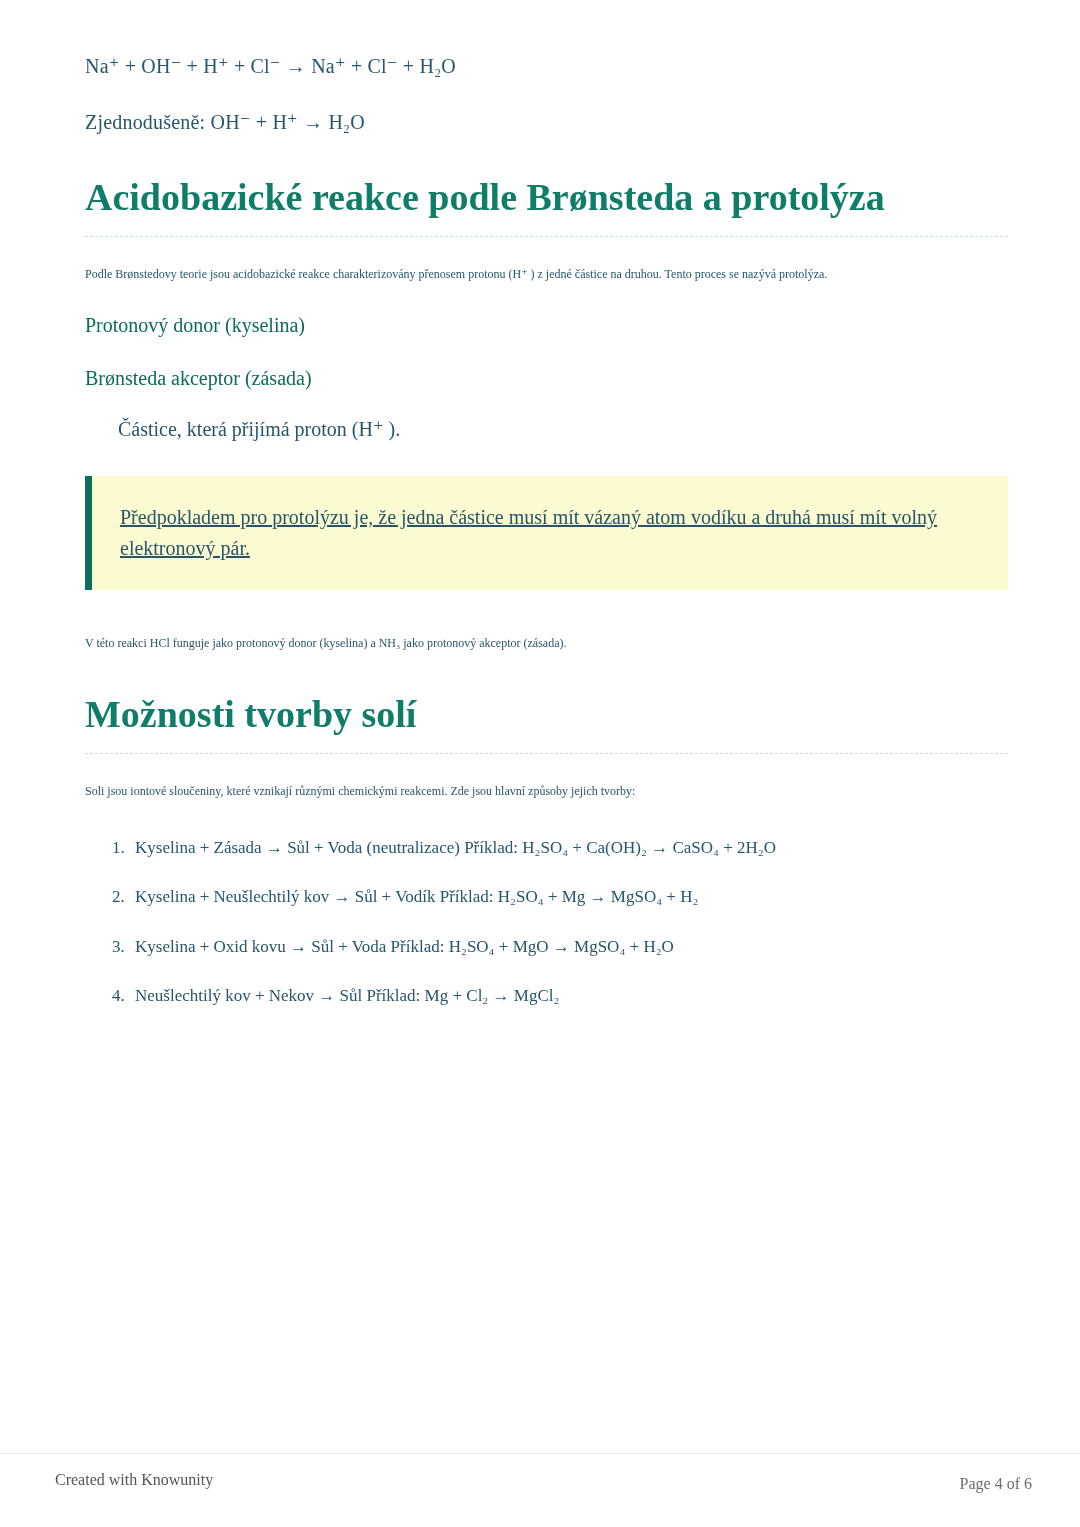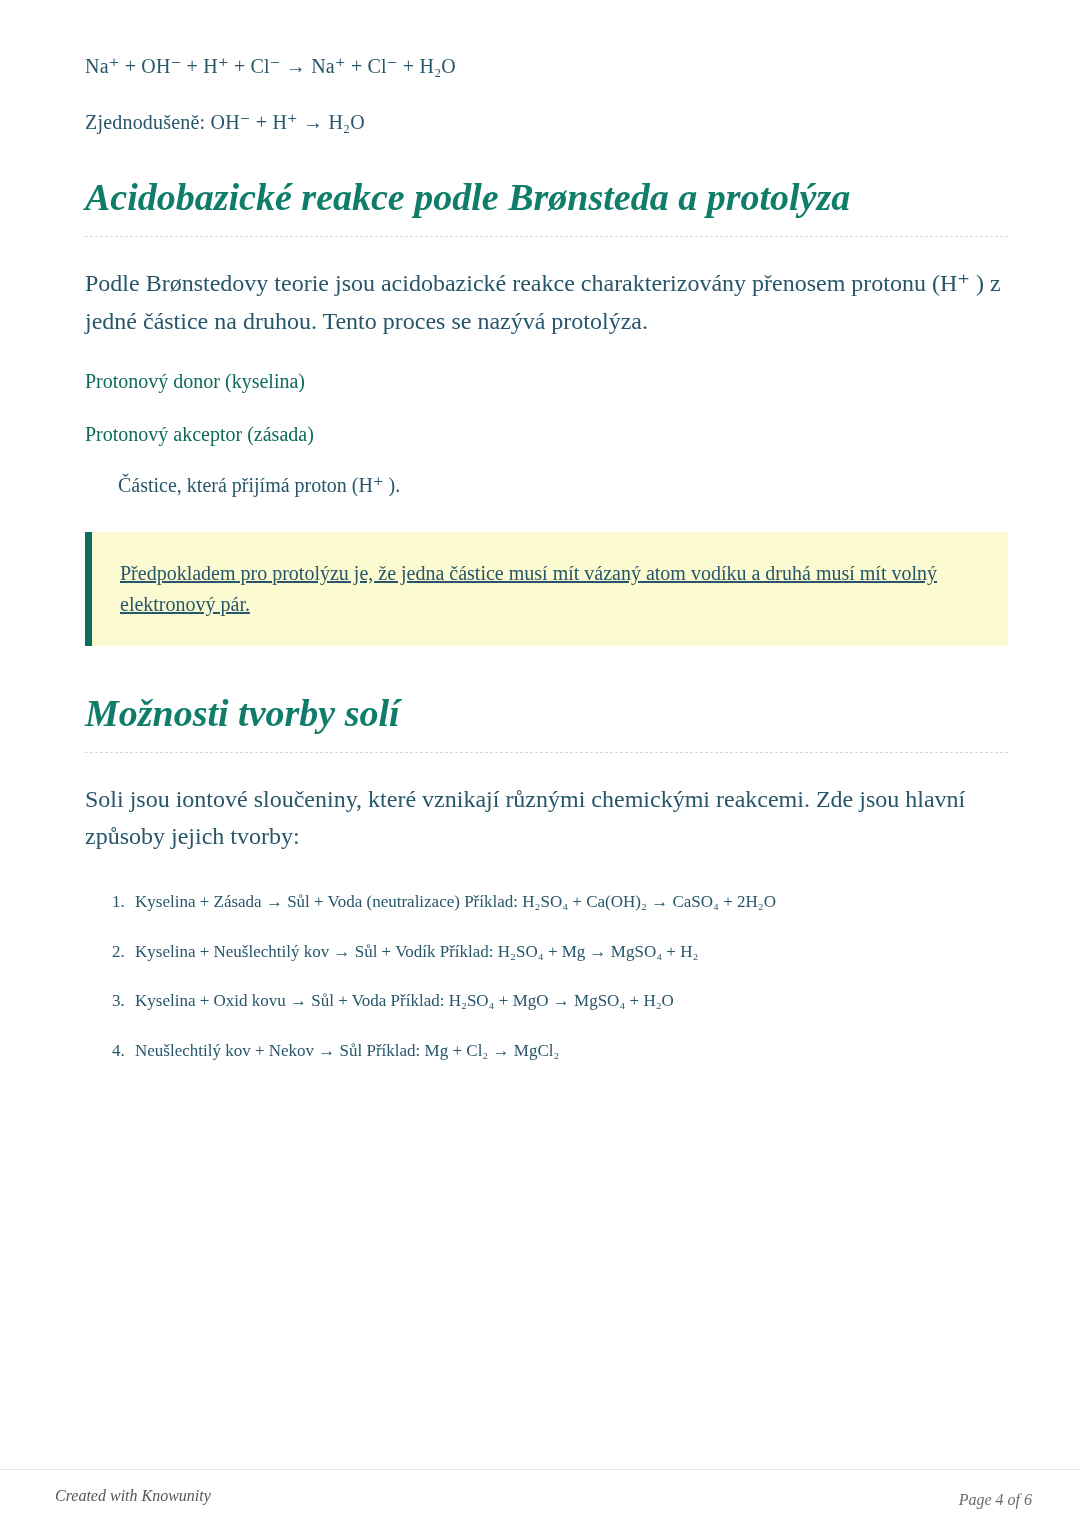--- a/index.html
+++ b/index.html
@@ -25,24 +25,23 @@
   }
   h1.section-heading {
     font-size: 38px;
     font-weight: 700;
     color: var(--heading-color, #0f7d6a);
     line-height: 1.22;
     margin-top: 38px;
     padding-bottom: 16px;
     border-bottom: 1px dashed var(--rule-color, #c9e0e8);
     margin-bottom: 28px;
-    font-style: italic;
   }
   p.body-text {
-    font-size: 24px;
+    font-size: 12px;
     line-height: 1.55;
     margin-bottom: 26px;
   }
   .term-label {
     font-size: 20px;
     font-weight: 400;
     color: var(--term-color, #0c6b59);
     margin-top: 30px;
     margin-bottom: 24px;
   }
@@ -67,57 +66,57 @@
   }
   ol.salt-list li {
     font-size: 17px;
     line-height: 1.5;
     margin-bottom: 24px;
     padding-left: 6px;
   }
   .footer {
     position: absolute;
     left: 0;
-    bottom: 0;
+    bottom: 16px;
     width: 100%;
     border-top: 1px solid var(--footer-rule, #e5e5e5);
     display: flex;
     justify-content: space-between;
     align-items: center;
     padding: 13px 48px 18px 55px;
     font-size: 16px;
-    font-style: italic;
   }
   .footer-brand { color: var(--footer-brand-color, #555555); }
   .footer-page { color: var(--footer-page-color, #6b6b6b); margin-top: 8px; }
 </style>
 </head>
 <body>
 
 <div class="page">
 
   <div class="eq">Na⁺  + OH⁻  + H⁺  + Cl⁻  → Na⁺  + Cl⁻  + H₂O</div>
 
   <div class="eq">Zjednodušeně: OH⁻  + H⁺  → H₂O</div>
 
   <h1 class="section-heading">Acidobazické reakce podle Brønsteda a protolýza</h1>
 
   <p class="body-text">Podle Brønstedovy teorie jsou acidobazické reakce charakterizovány přenosem protonu (H⁺ ) z jedné částice na druhou. Tento proces se nazývá protolýza.</p>
 
   <div class="term-label">Protonový donor (kyselina)</div>
 
 
-  <div class="term-label">Protonový akceptor (zásada)</div>
+  <div class="term-label">Brønsteda akceptor (zásada)</div>
 
   <div class="term-def">Částice, která přijímá proton (H⁺ ).</div>
 
   <div class="callout">Předpokladem pro protolýzu je, že jedna částice musí mít vázaný atom vodíku a druhá musí mít volný elektronový pár.</div>
 
 
 
+  <p class="body-text">V této reakci HCl funguje jako protonový donor (kyselina) a NH₃ jako protonový akceptor (zásada).</p>
 
   <h1 class="section-heading">Možnosti tvorby solí</h1>
 
   <p class="body-text">Soli jsou iontové sloučeniny, které vznikají různými chemickými reakcemi. Zde jsou hlavní způsoby jejich tvorby:</p>
 
   <ol class="salt-list">
     <li>Kyselina + Zásada → Sůl + Voda (neutralizace) Příklad: H₂SO₄ + Ca(OH)₂ → CaSO₄ + 2H₂O</li>
     <li>Kyselina + Neušlechtilý kov → Sůl + Vodík Příklad: H₂SO₄ + Mg → MgSO₄ + H₂</li>
     <li>Kyselina + Oxid kovu → Sůl + Voda Příklad: H₂SO₄ + MgO → MgSO₄ + H₂O</li>
     <li>Neušlechtilý kov + Nekov → Sůl Příklad: Mg + Cl₂ → MgCl₂</li>

